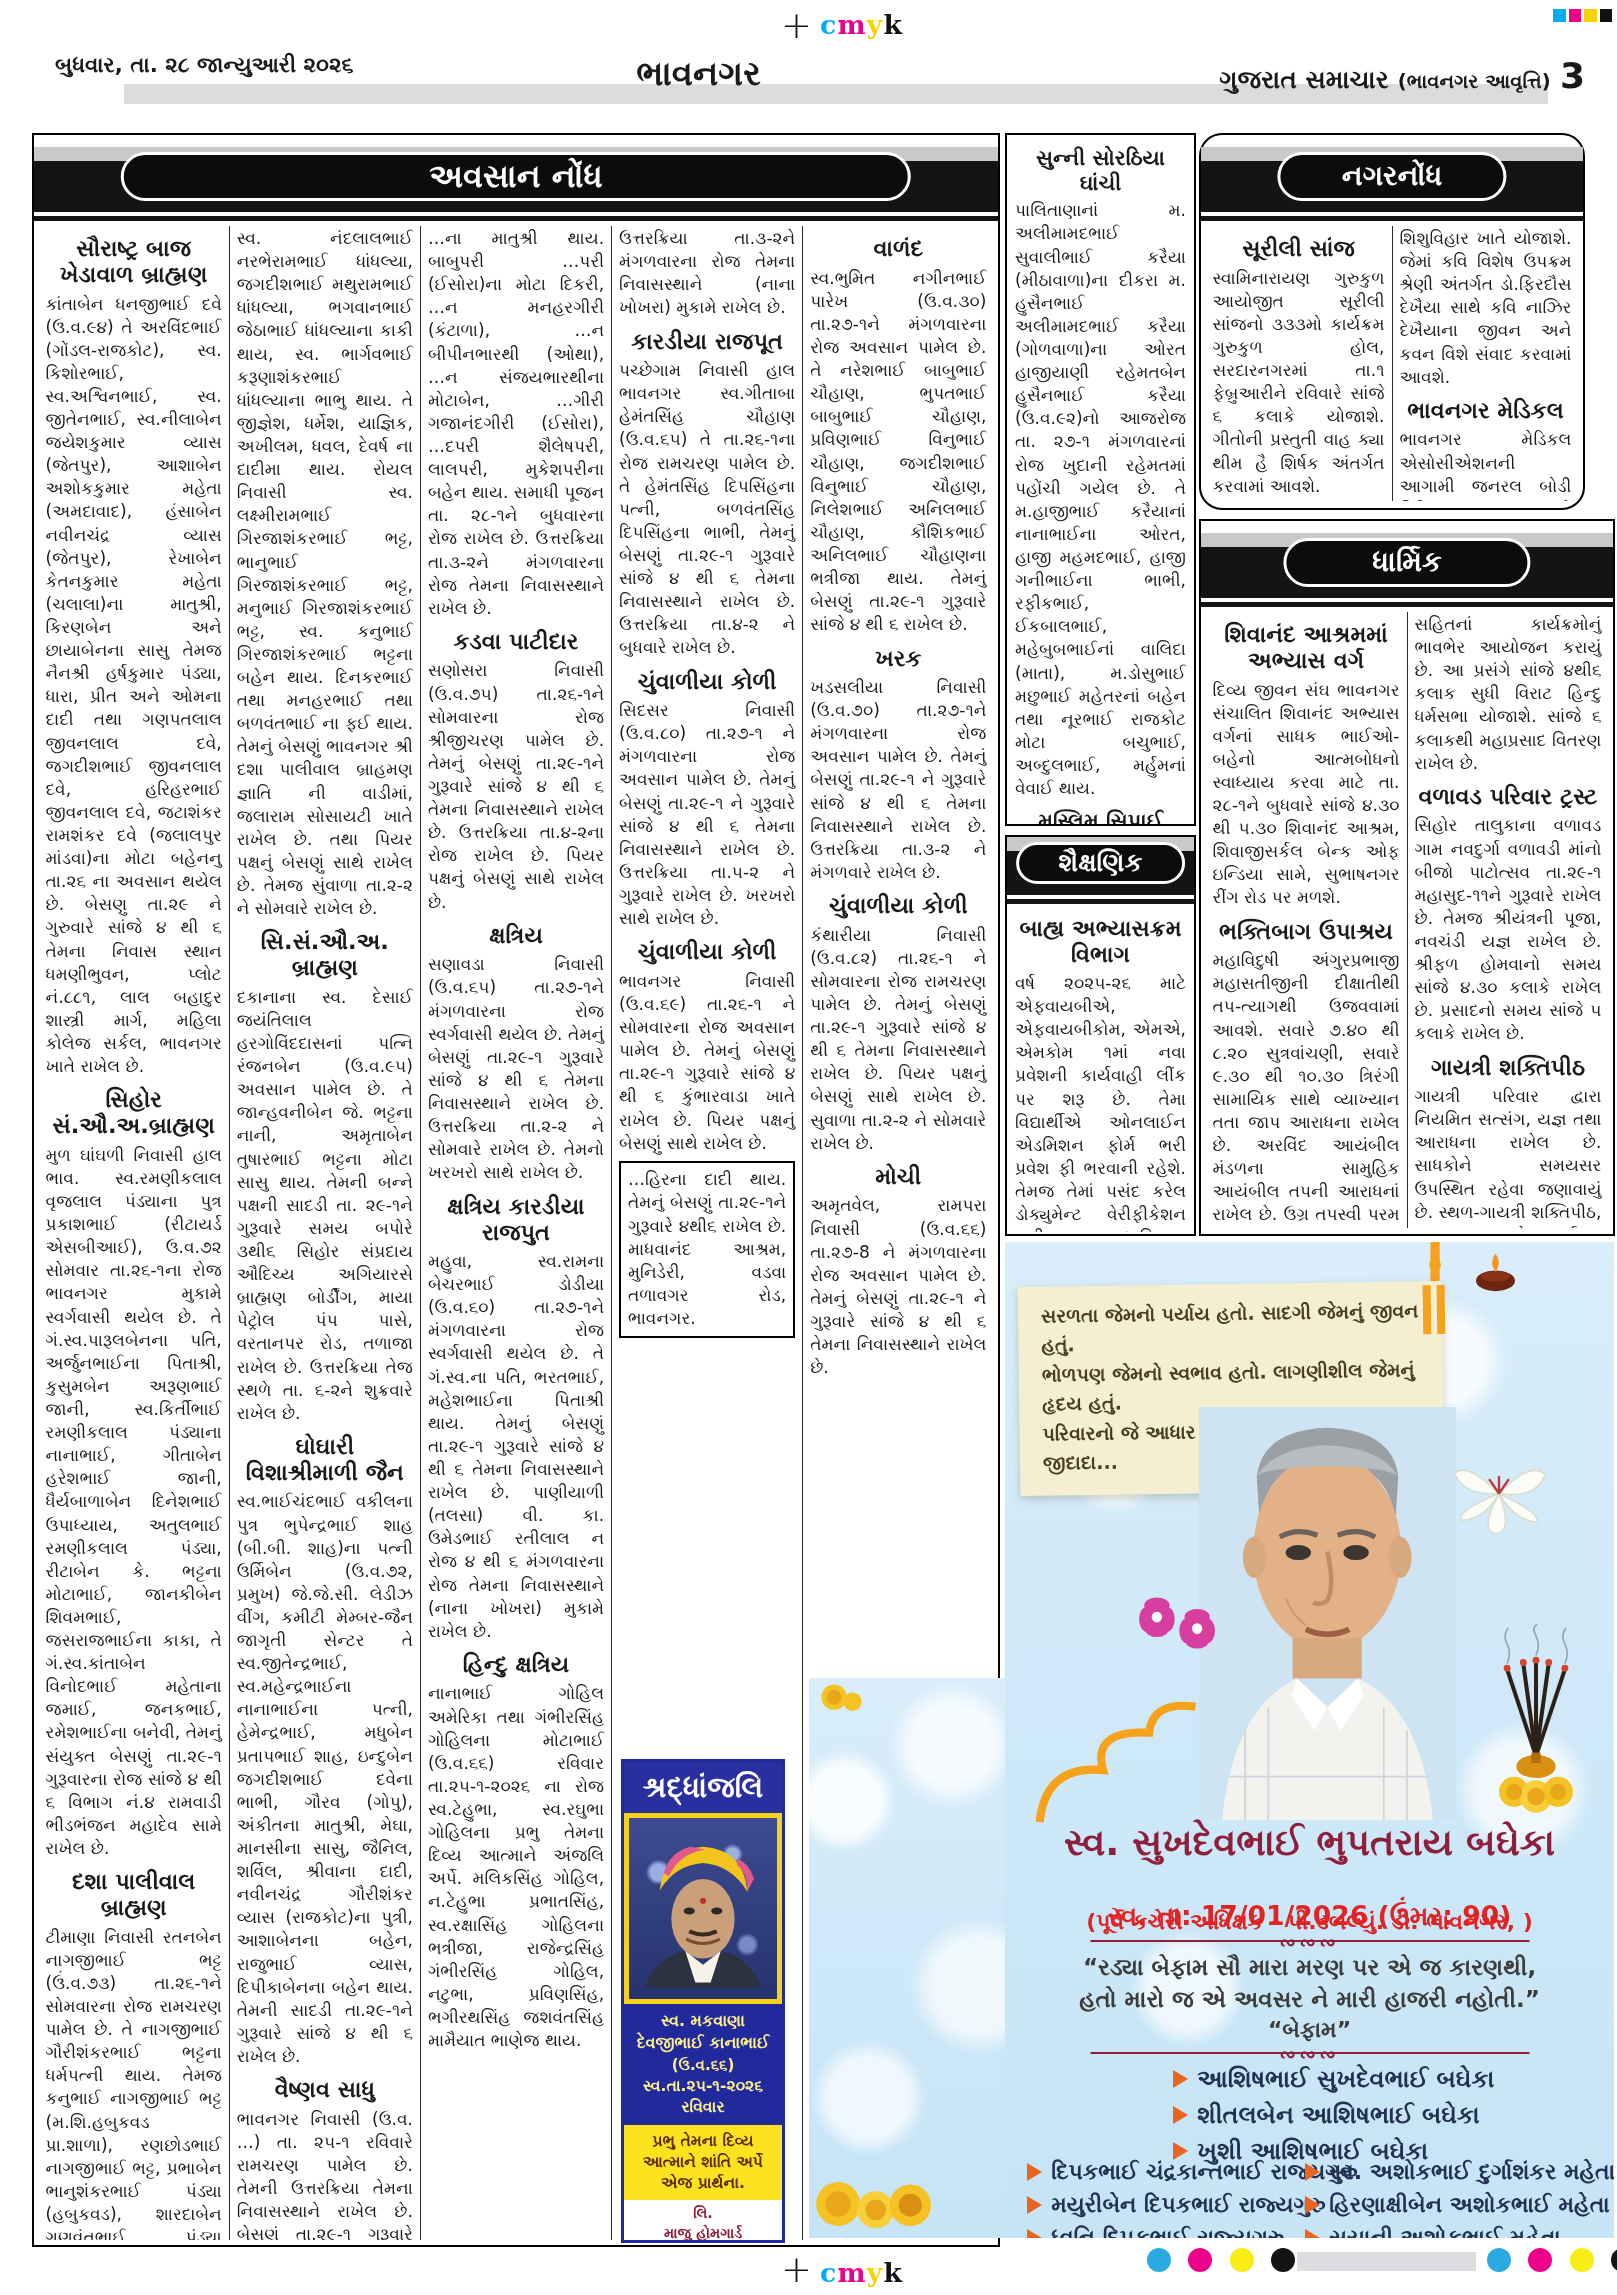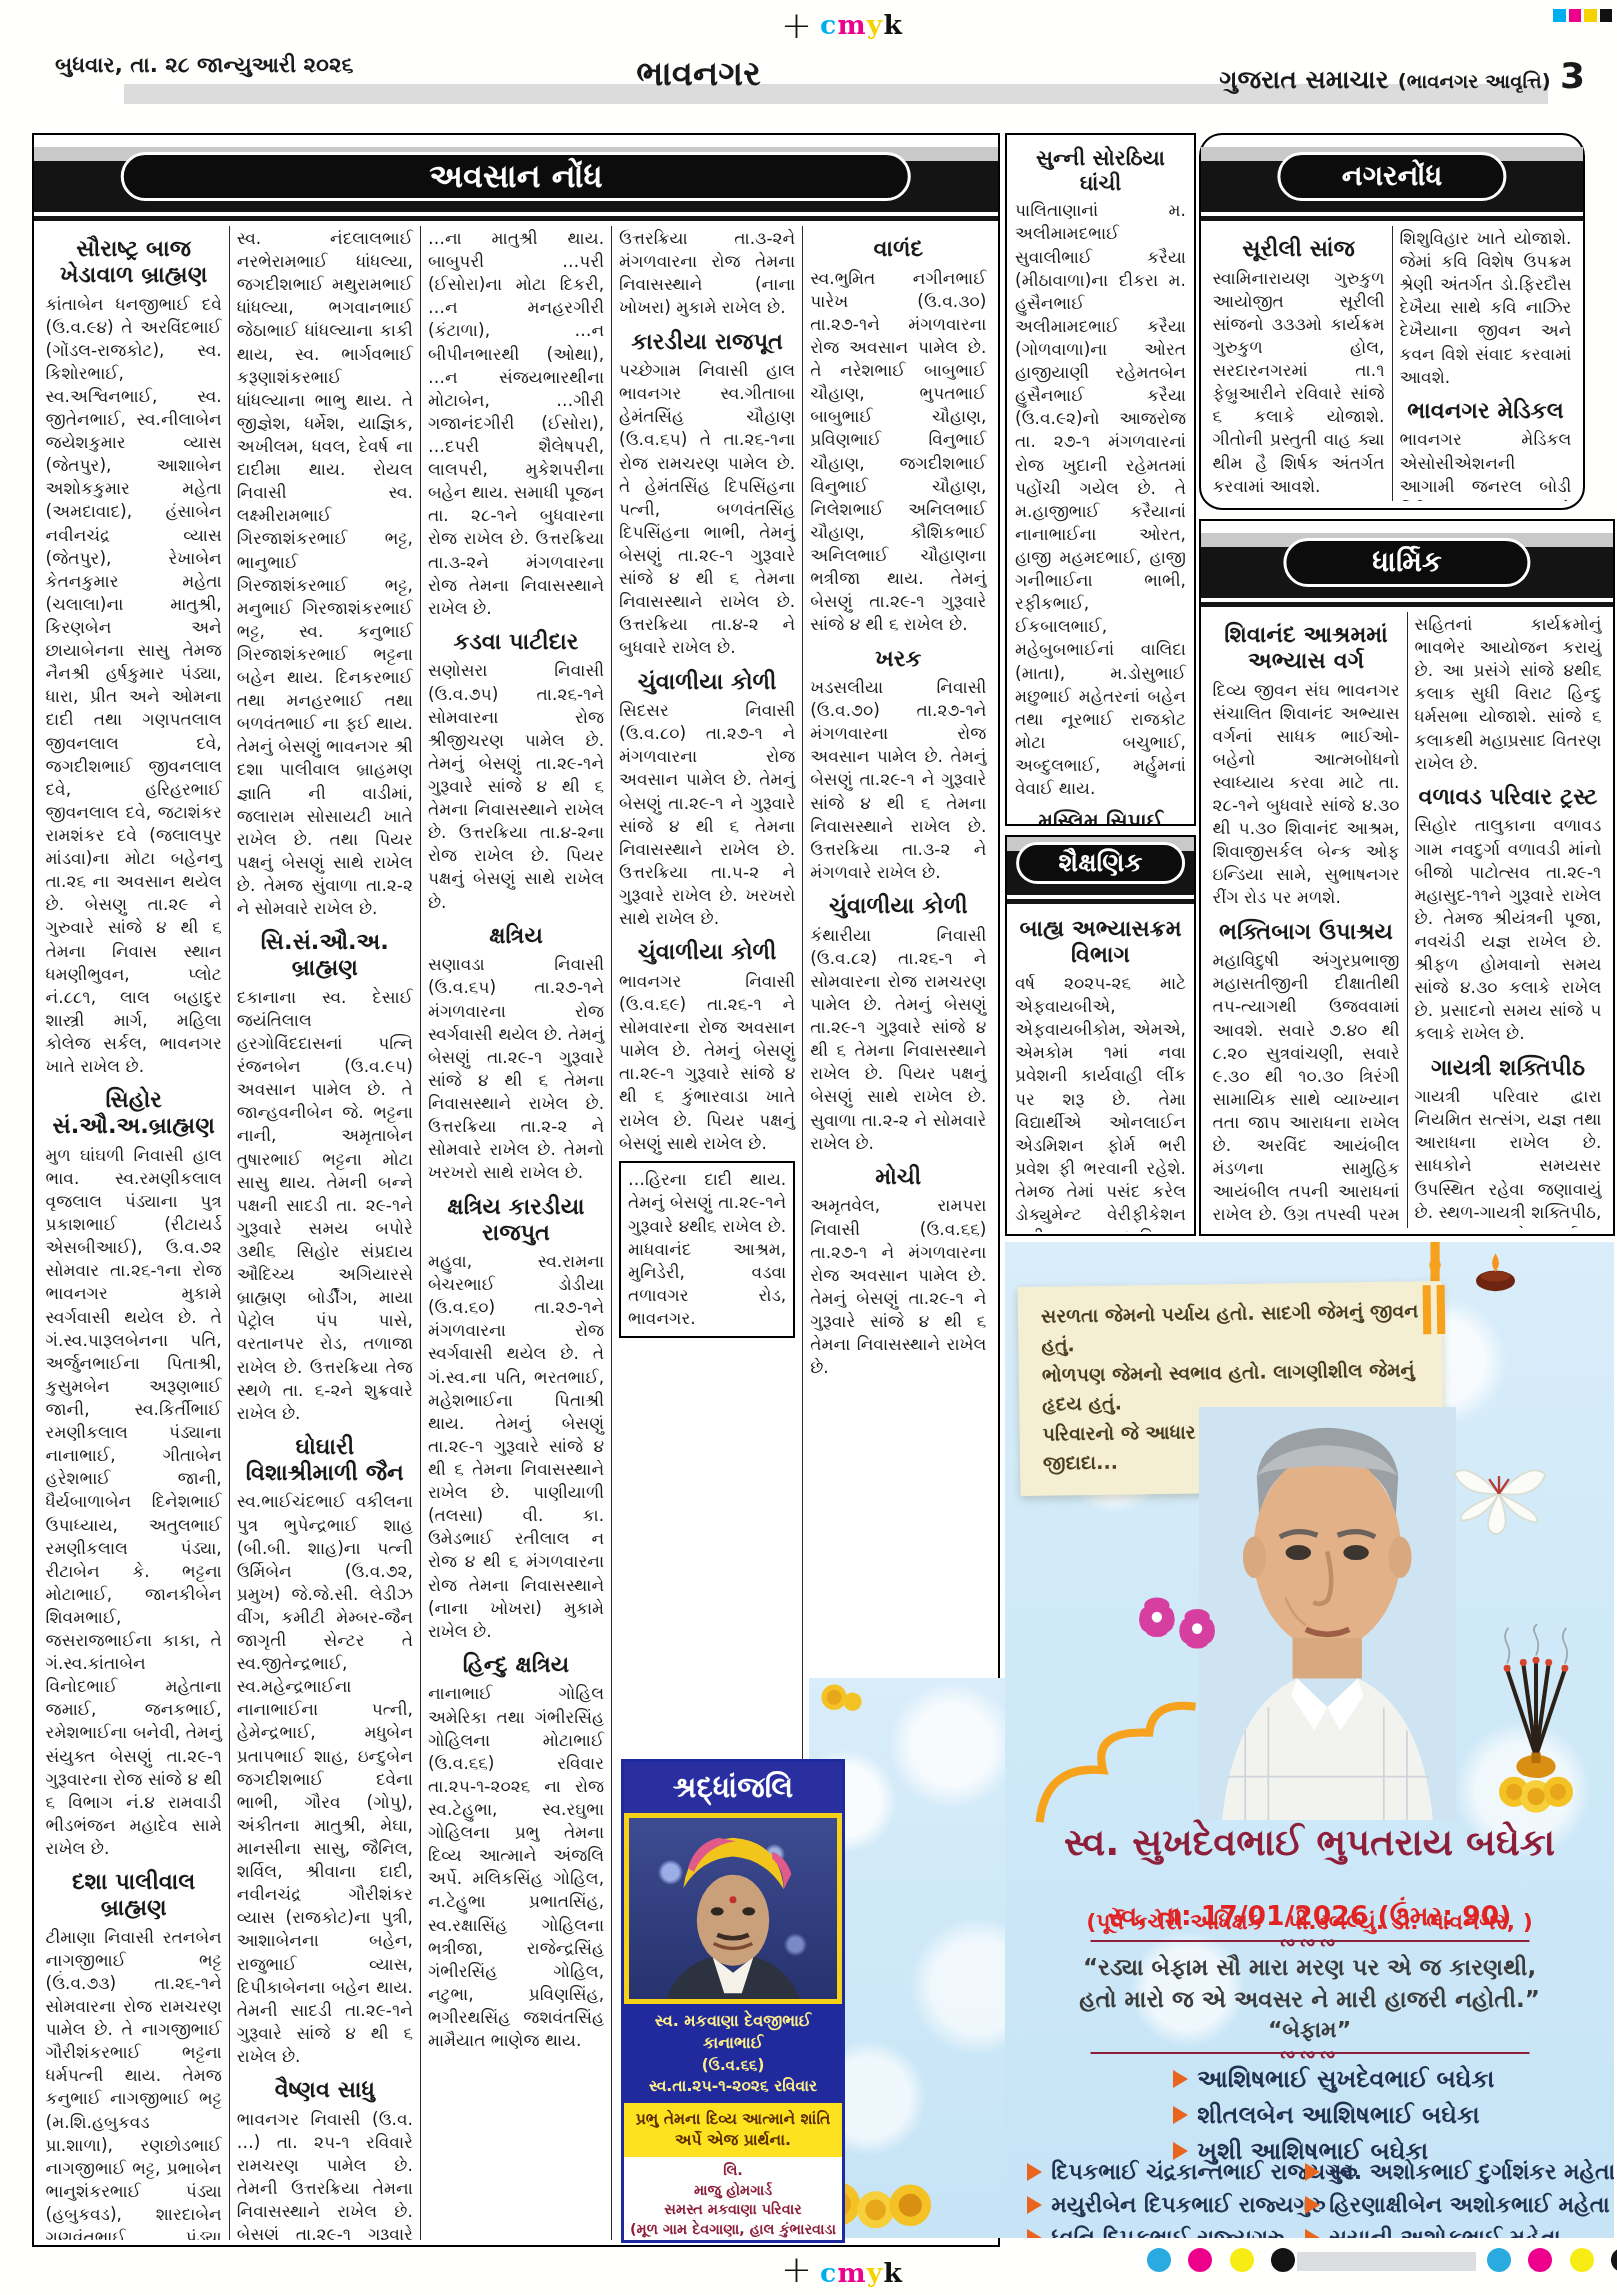--- a/index.html
+++ b/index.html
@@ -71,21 +71,21 @@
   .ad-div .curl{position:absolute;top:-9.2px;left:50%;transform:translateX(-50%);
       font-size:19.6px;color:#8e1f3a;background:transparent;letter-spacing:3.5px;font-weight:700;}
   .ad-q{position:absolute;left:0;right:0;text-align:center;font-size:23px;font-weight:800;color:#3c3c3c;}
   .fam-rows{position:absolute;}
   .fam-row{display:flex;align-items:center;gap:9.2px;margin-bottom:8px;}
   .fam-row .arrow{width:0;height:0;border-left:15px solid #e8641f;border-top:9.2px solid transparent;
       border-bottom:9.2px solid transparent;flex:0 0 auto;}
   .fam-row .ftext{font-size:24px;font-weight:800;color:#223052;white-space:nowrap;}
   .fam-grid .fam-row .ftext{font-size:22px;}
   
-  .sad{position:absolute;left:621px;top:1759px;width:224px;height:484px;border:3.5px solid #1d2b9e;
+  .sad{position:absolute;left:621px;top:1759px;width:164px;height:484px;border:3.5px solid #1d2b9e;
        background:#fff;box-sizing:border-box;z-index:7;overflow:hidden;}
   .sad-head{height:51px;background:#2a2fa0;color:#fff;font-size:29px;font-weight:800;
        display:flex;align-items:center;justify-content:center;}
   .sad-photo{height:191px;margin:0;border:5.8px solid #f7d117;box-sizing:border-box;
        background:radial-gradient(circle at 20% 30%,rgba(180,200,255,.8) 0 8px,rgba(0,0,0,0) 12.7px),
                   radial-gradient(circle at 70% 20%,rgba(200,220,255,.7) 0 5.8px,rgba(0,0,0,0) 10.4px),
                   radial-gradient(circle at 80% 70%,rgba(170,190,250,.6) 0 7px,rgba(0,0,0,0) 11.6px),
                   linear-gradient(180deg,#3d4c92,#27336e);position:relative;overflow:hidden;}
   .sad-nameband{background:#202a9c;color:#ffef8a;text-align:center;font-weight:800;
        padding:5.8px 3.5px;line-height:1.4;}
@@ -169,21 +169,21 @@
           <div class="sec-body boxed">…હિરના દાદી થાય. તેમનું બેસણું તા.૨૯-૧ને ગુરૂવારે ૪થી૬ રાખેલ છે. માધવાનંદ આશ્રમ, મુનિડેરી, વડવા તળાવગર રોડ, ભાવનગર.</div>
         </div>
       <div class="col">
           <div class="sec-head">વાળંદ</div>
           <div class="sec-body">સ્વ.ભુમિત નગીનભાઈ પારેખ (ઉ.વ.૩૦) તા.૨૭-૧ને મંગળવારના રોજ અવસાન પામેલ છે. તે નરેશભાઈ બાબુભાઈ ચૌહાણ, ભુપતભાઈ બાબુભાઈ ચૌહાણ, પ્રવિણભાઈ વિનુભાઈ ચૌહાણ, જગદીશભાઈ વિનુભાઈ ચૌહાણ, નિલેશભાઈ અનિલભાઈ ચૌહાણ, કૌશિકભાઈ અનિલભાઈ ચૌહાણના ભત્રીજા થાય. તેમનું બેસણું તા.૨૯-૧ ગુરૂવારે સાંજે ૪ થી ૬ રાખેલ છે.</div>
           <div class="sec-head">ખરક</div>
           <div class="sec-body">ખડસલીયા નિવાસી (ઉ.વ.૭૦) તા.૨૭-૧ને મંગળવારના રોજ અવસાન પામેલ છે. તેમનું બેસણું તા.૨૯-૧ ને ગુરૂવારે સાંજે ૪ થી ૬ તેમના નિવાસસ્થાને રાખેલ છે. ઉત્તરક્રિયા તા.૩-૨ ને મંગળવારે રાખેલ છે.</div>
           <div class="sec-head">ચુંવાળીયા કોળી</div>
           <div class="sec-body">કંથારીયા નિવાસી (ઉ.વ.૮૨) તા.૨૬-૧ ને સોમવારના રોજ રામચરણ પામેલ છે. તેમનું બેસણું તા.૨૯-૧ ગુરૂવારે સાંજે ૪ થી ૬ તેમના નિવાસસ્થાને રાખેલ છે. પિયર પક્ષનું બેસણું સાથે રાખેલ છે. સુવાળા તા.૨-૨ ને સોમવારે રાખેલ છે.</div>
           <div class="sec-head">મોચી</div>
-          <div class="sec-body">અમૃતવેલ, રામપરા નિવાસી (ઉ.વ.૬૬) તા.૨૭-૧ ને મંગળવારના રોજ અવસાન પામેલ છે. તેમનું બેસણું તા.૨૯-૧ ને ગુરૂવારે સાંજે ૪ થી ૬ તેમના નિવાસસ્થાને રાખેલ છે.</div>
+          <div class="sec-body">અમૃતવેલ, રામપરા નિવાસી (ઉ.વ.૬૬) તા.૨૭-8 ને મંગળવારના રોજ અવસાન પામેલ છે. તેમનું બેસણું તા.૨૯-૧ ને ગુરૂવારે સાંજે ૪ થી ૬ તેમના નિવાસસ્થાને રાખેલ છે.</div>
         </div>
     </div>
   </div>
 
   <div class="midbox" style="left:1005px;top:133px;width:191px;height:693px;">
       <div class="sec-head">સુન્ની સોરઠિયા ઘાંચી</div>
       <div class="sec-body">પાલિતાણાનાં મ. અલીમામદભાઈ સુવાલીભાઈ કરૈયા (મીઠાવાળા)ના દીકરા મ. હુસૈનભાઈ અલીમામદભાઈ કરૈયા (ગોળવાળા)ના ઓરત હાજીયાણી રહેમતબેન હુસૈનભાઈ કરૈયા (ઉ.વ.૯૨)નો આજરોજ તા. ૨૭-૧ મંગળવારનાં રોજ ખુદાની રહેમતમાં પહોંચી ગયેલ છે. તે મ.હાજીભાઈ કરૈયાનાં નાનાભાઈના ઓરત, હાજી મહમદભાઈ, હાજી ગનીભાઈના ભાભી, રફીકભાઈ, ઈકબાલભાઈ, મહેબુબભાઈનાં વાલિદા (માતા), મ.ડોસુભાઈ મછુભાઈ મહેતરનાં બહેન તથા નૂરભાઈ રાજકોટ મોટા બચુભાઈ, અબ્દુલભાઈ, મર્હુમનાં વેવાઈ થાય.</div>
       <div class="sec-head">મુસ્લિમ સિપાઈ</div>
     </div>
 

